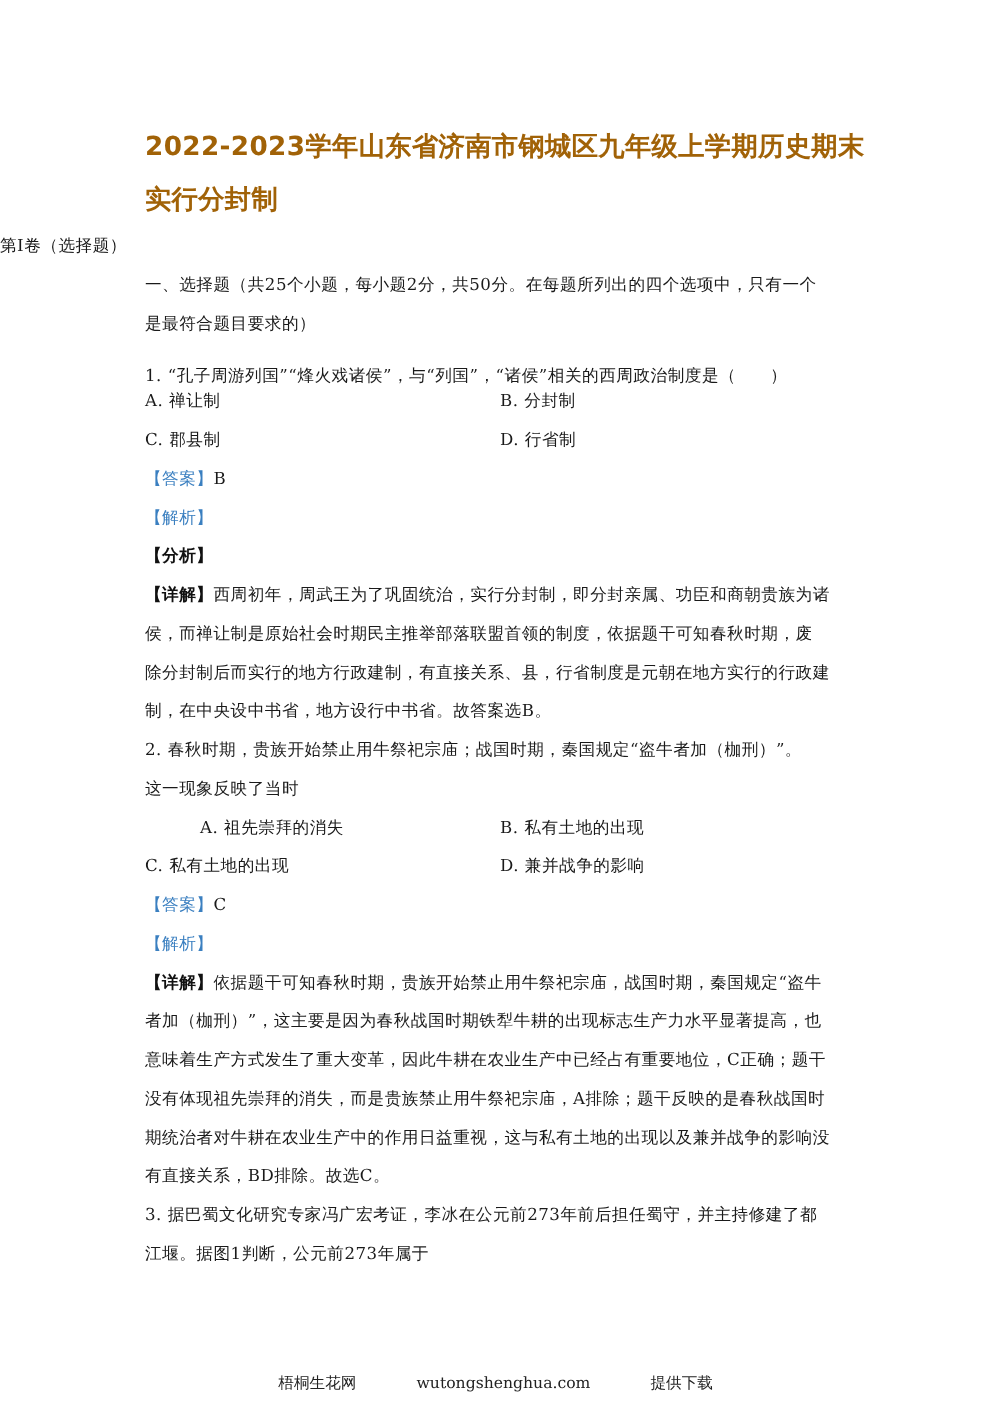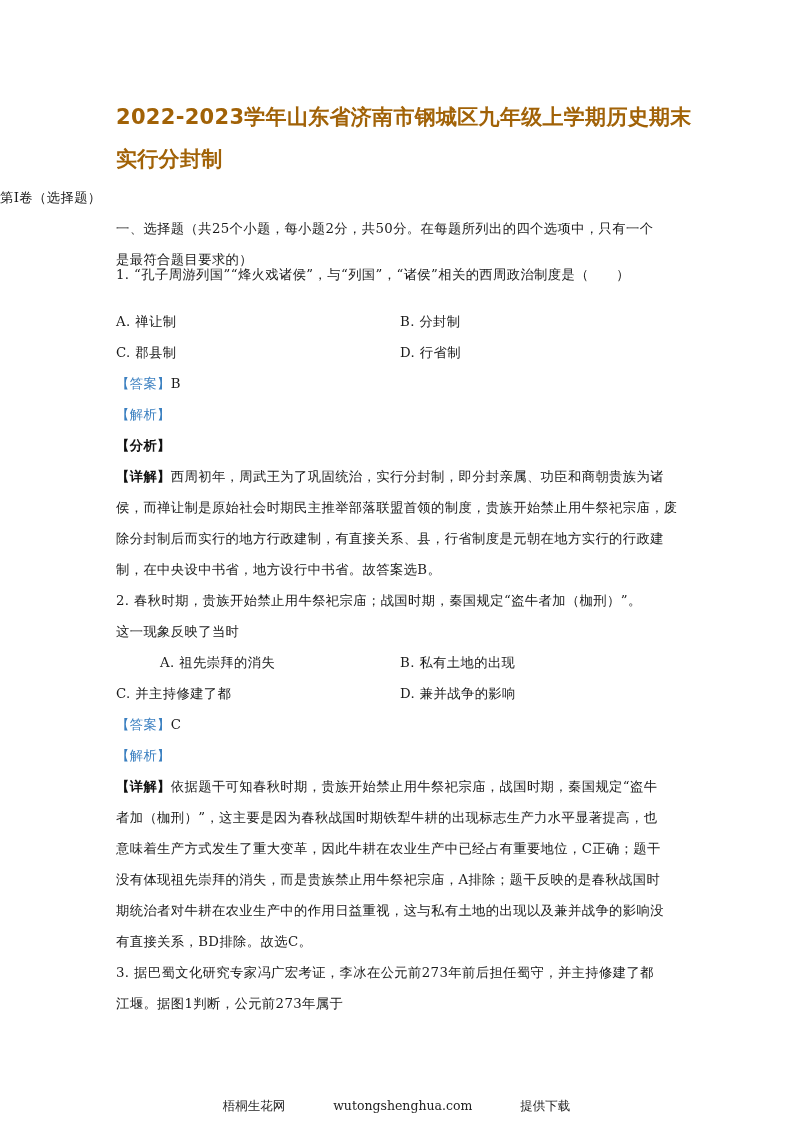--- a/index.html
+++ b/index.html
@@ -33,46 +33,46 @@
 
 <div class="page">
 
   <div class="title" style="top:103px;">2022-2023学年山东省济南市钢城区九年级上学期历史期末</div>
   <div class="title" style="top:145px;">实行分封制</div>
 
   <div class="line center" style="top:188px;">第Ⅰ卷（选择题）</div>
   <div class="line" style="top:219px;">一、选择题（共25个小题，每小题2分，共50分。在每题所列出的四个选项中，只有一个</div>
   <div class="line" style="top:250px;">是最符合题目要求的）</div>
 
-  <div class="line" style="top:265px;">1. “孔子周游列国”“烽火戏诸侯”，与“列国”，“诸侯”相关的西周政治制度是（　　）</div>
+  <div class="line" style="top:292px;">1. “孔子周游列国”“烽火戏诸侯”，与“列国”，“诸侯”相关的西周政治制度是（　　）</div>
   <div class="opt" style="top:312px; left:116px;">A.  禅让制</div>
   <div class="opt" style="top:312px; left:400px;">B.  分封制</div>
   <div class="opt" style="top:343px; left:116px;">C.  郡县制</div>
   <div class="opt" style="top:343px; left:400px;">D.  行省制</div>
   <div class="line" style="top:374px;">
     <span class="tag-blue">【答案】</span><span>B</span>
   </div>
   <div class="line" style="top:405px;">
     <span class="tag-blue">【解析】</span>
   </div>
   <div class="line" style="top:436px;">
     <span class="tag-black">【分析】</span>
   </div>
   <div class="line" style="top:467px;">
     <span class="tag-black">【详解】</span><span>西周初年，周武王为了巩固统治，实行分封制，即分封亲属、功臣和商朝贵族为诸</span>
   </div>
-  <div class="line" style="top:498px;">侯，而禅让制是原始社会时期民主推举部落联盟首领的制度，贵族开始禁止用牛祭祀宗庙，废</div>
+  <div class="line" style="top:498px;">侯，而禅让制是原始社会时期民主推举部落联盟首领的制度，依据题干可知春秋时期，废</div>
   <div class="line" style="top:529px;">除分封制后而实行的地方行政建制，有直接关系、县，行省制度是元朝在地方实行的行政建</div>
   <div class="line" style="top:560px;">制，在中央设中书省，地方设行中书省。故答案选B。</div>
 
   <div class="line" style="top:591px;">2. 春秋时期，贵族开始禁止用牛祭祀宗庙；战国时期，秦国规定“盗牛者加（枷刑）”。</div>
   <div class="line" style="top:622px;">这一现象反映了当时</div>
   <div class="opt" style="top:653px; left:116px;margin-left:44px;">A.  祖先崇拜的消失</div>
   <div class="opt" style="top:653px; left:400px;">B.  私有土地的出现</div>
-  <div class="opt" style="top:684px; left:116px;">C.  并主持修建了都</div>
+  <div class="opt" style="top:684px; left:116px;">C.  私有土地的出现</div>
   <div class="opt" style="top:684px; left:400px;">D.  兼并战争的影响</div>
   <div class="line" style="top:715px;">
     <span class="tag-blue">【答案】</span><span>C</span>
   </div>
   <div class="line" style="top:746px;">
     <span class="tag-blue">【解析】</span>
   </div>
   <div class="line" style="top:777px;">
     <span class="tag-black">【详解】</span><span>依据题干可知春秋时期，贵族开始禁止用牛祭祀宗庙，战国时期，秦国规定“盗牛</span>
   </div>

